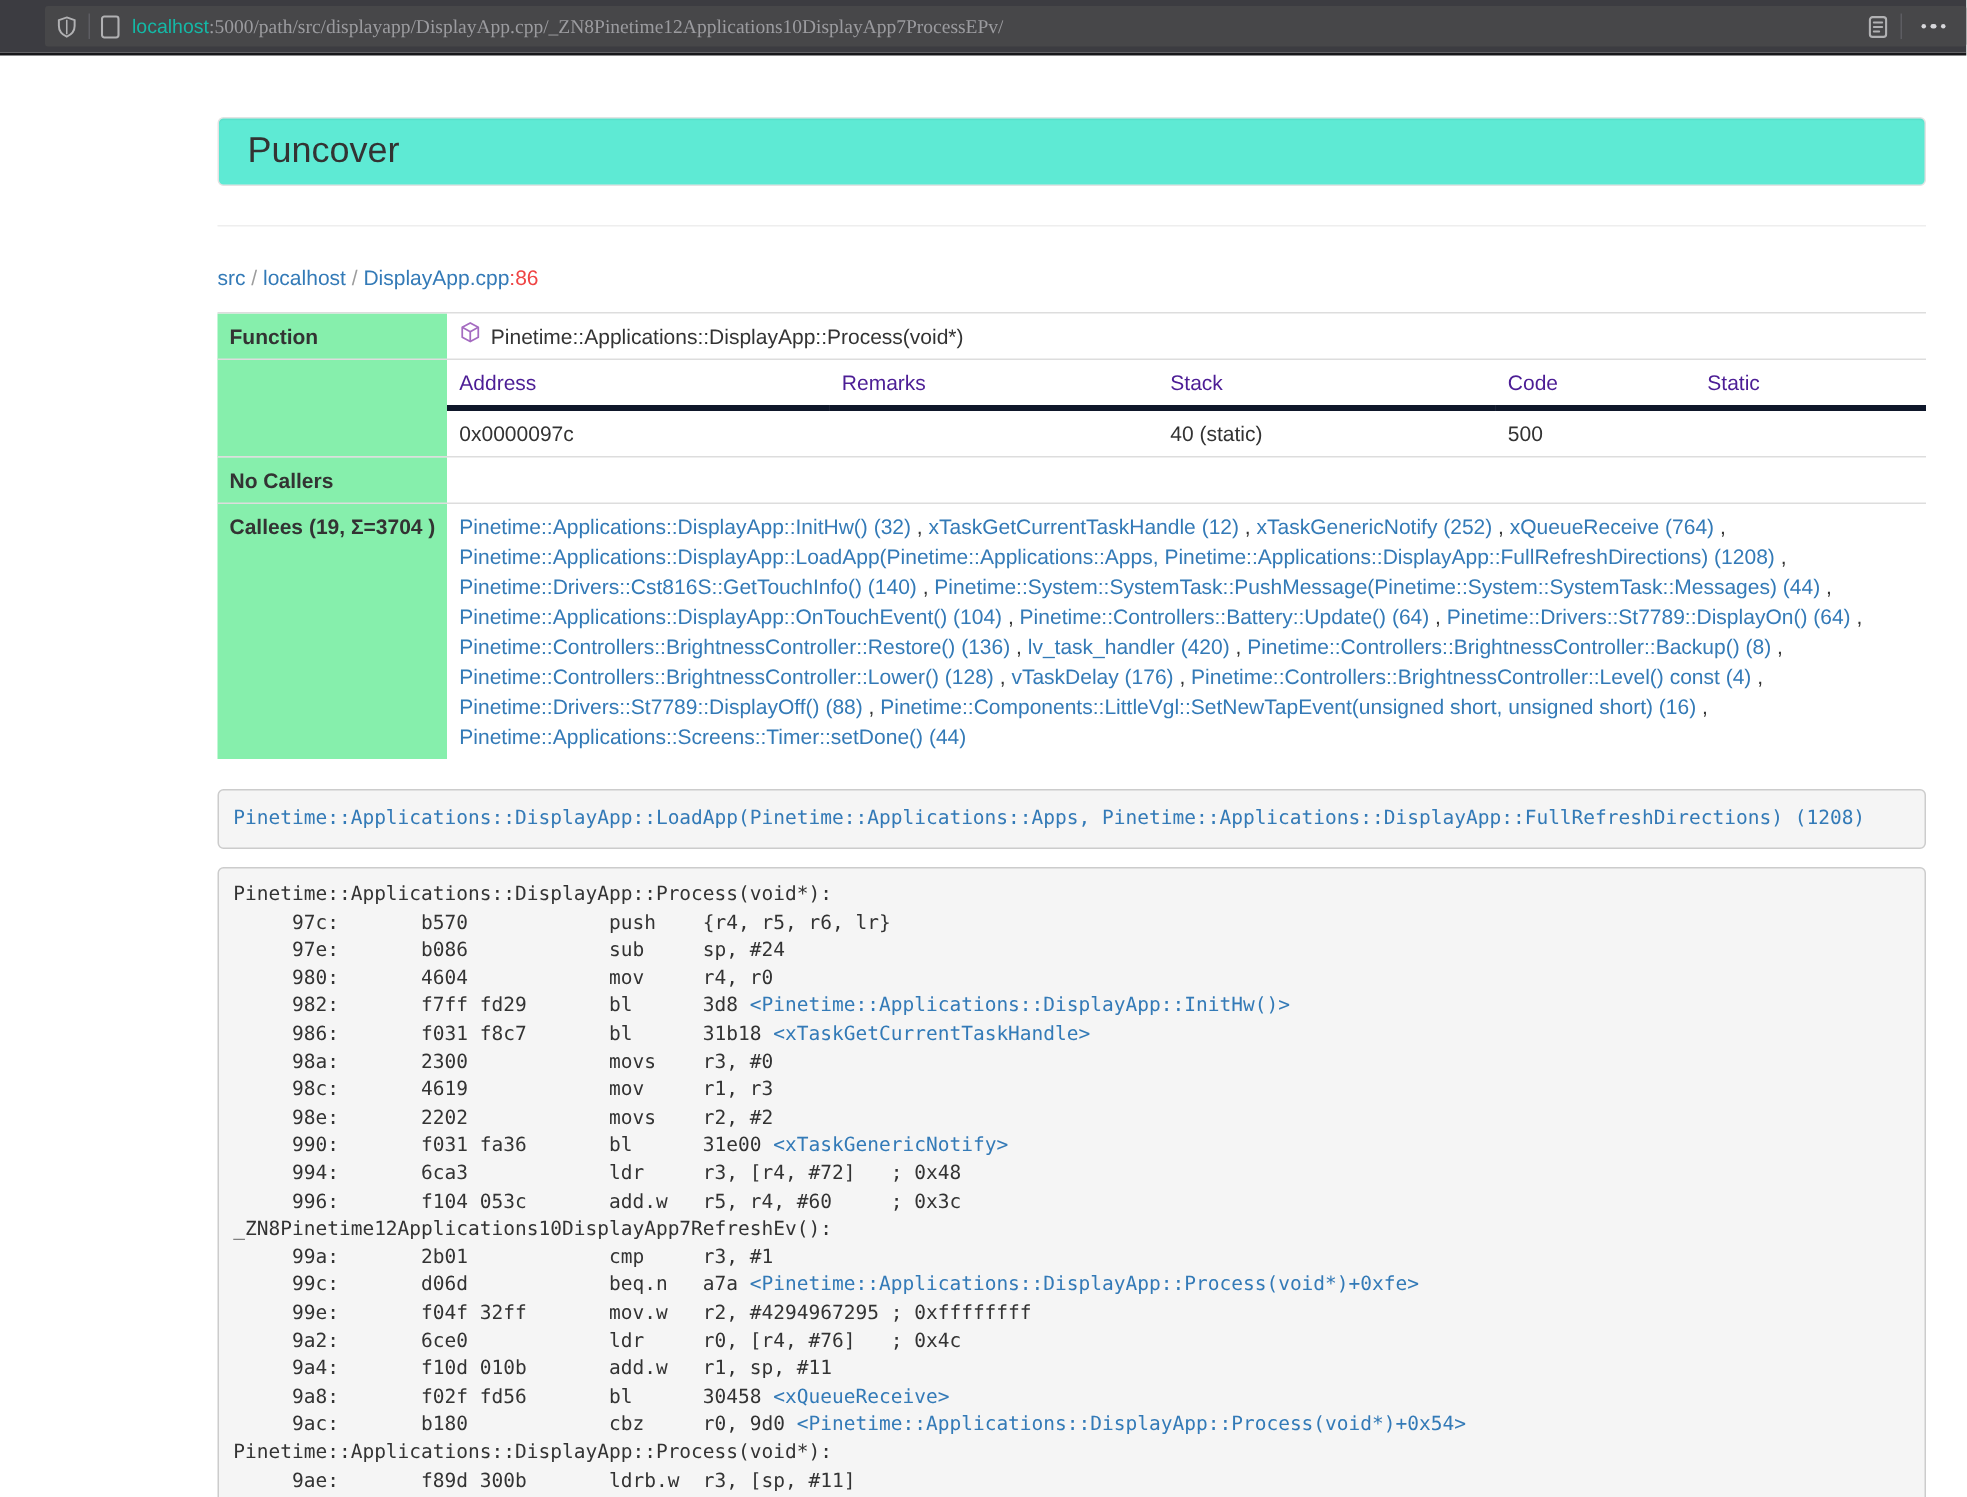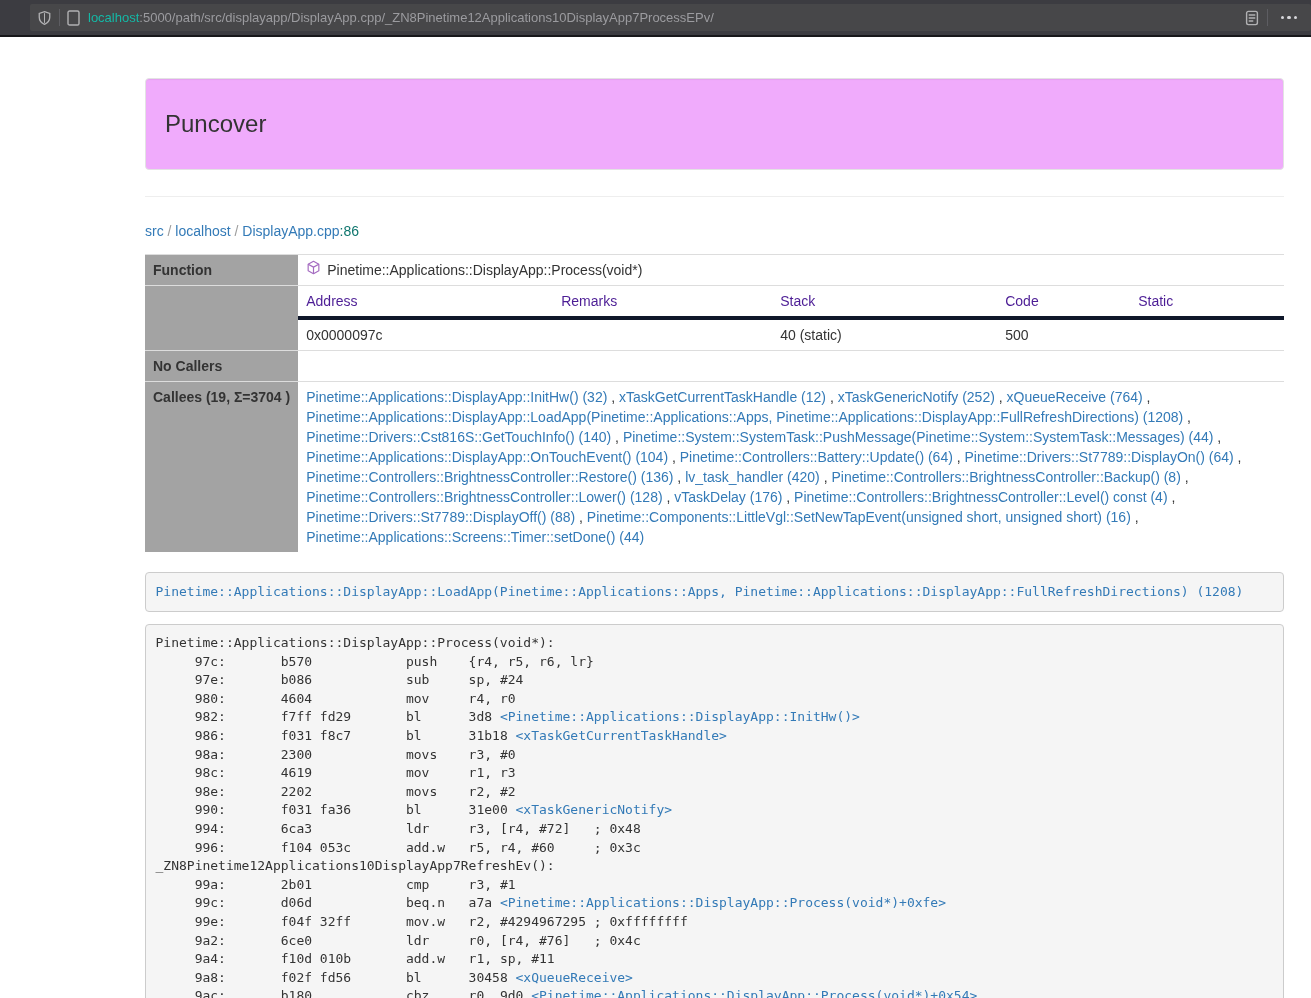--- a/index.html
+++ b/index.html
@@ -15,50 +15,50 @@
   .topbar-underline { height:2px; background:#17171a; }
   .urlbar {
     position:absolute; left:30px; right:0; top:4px; height:27px;
     background:#474749; border-radius:2px;
     display:flex; align-items:center; padding:0 8px 0 7px;
   }
   .urlbar .vsep { width:1px; height:17px; background:#5d5d62; margin:0 7px; flex:0 0 auto; }
   .urlbar svg { flex:0 0 auto; display:block; }
   .url-text { margin-left:8px; font-size:13px; white-space:nowrap; overflow:hidden; }
   .url-host { color:#14b8a6; }
-  .url-rest { color:#9b9b9f; }
+  .url-rest { color:#9b9b9f;font-family:Liberation Serif, serif; }
   .url-spacer { flex:1 1 auto; }
   .meatball { display:flex; gap:3px; align-items:center; padding:0 6px; }
   .meatball i { width:3.5px; height:3.5px; border-radius:50%; background:#d7d7db; }
 
   
   .container { margin:41px 27px 0 145px; }
 
   .well {
-    background:#f0abfc; border:1px solid #e3e3e3; border-radius:4px;
-    padding:31px 19px; margin:0 0 26px 0;
+    background:#5eead4; border:1px solid #e3e3e3; border-radius:4px;
+    padding:8px 19px; margin:0 0 26px 0;
     box-shadow: inset 0 1px 1px rgba(0,0,0,.05);
   }
   .well .page-title { font-size:24px; font-weight:400; color:#333; line-height:28px; }
 
   hr.rule { border:0; border-top:1px solid #eee; margin:26px 0 24px 0; }
 
   .breadcrumb { color:#9d9d9d; margin:0 0 13px 0; line-height:20px; }
   .breadcrumb a { color:#337ab7; }
-  .bc-suffix { color:#0f766e; }
+  .bc-suffix { color:#ef4444; }
 
   table.fn-table { width:100%; border-collapse:collapse; margin-bottom:20px; }
   table.fn-table > tbody > tr > th,
   table.fn-table > tbody > tr > td {
     border-top:1px solid #ddd; vertical-align:top; text-align:left;
     line-height:20px; font-size:14px;
   }
   th.rowlabel {
     width:151px; padding:5px 8px; font-weight:bold; color:#333;
-    background:#a3a3a3; white-space:nowrap;
+    background:#86efac; white-space:nowrap;
   }
   td.rowval { padding:5px 8px; }
   td.rowval-flush { padding:0; }
   .fn-title { display:flex; align-items:flex-start; gap:6px; padding:5px 8px; }
 
   table.addr-table { width:100%; border-collapse:collapse; }
   table.addr-table th, table.addr-table td {
     padding:5px 8px; text-align:left; line-height:20px; vertical-align:top;
   }
   table.addr-table thead th { border-bottom:4px solid #0f172a; font-weight:normal; color:#4c1d95; }

